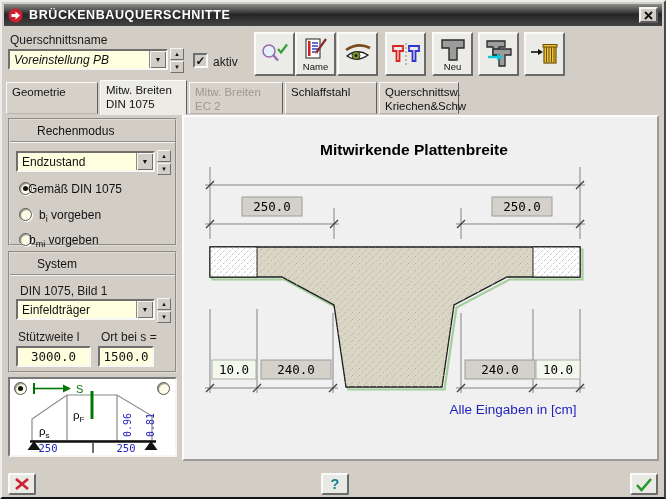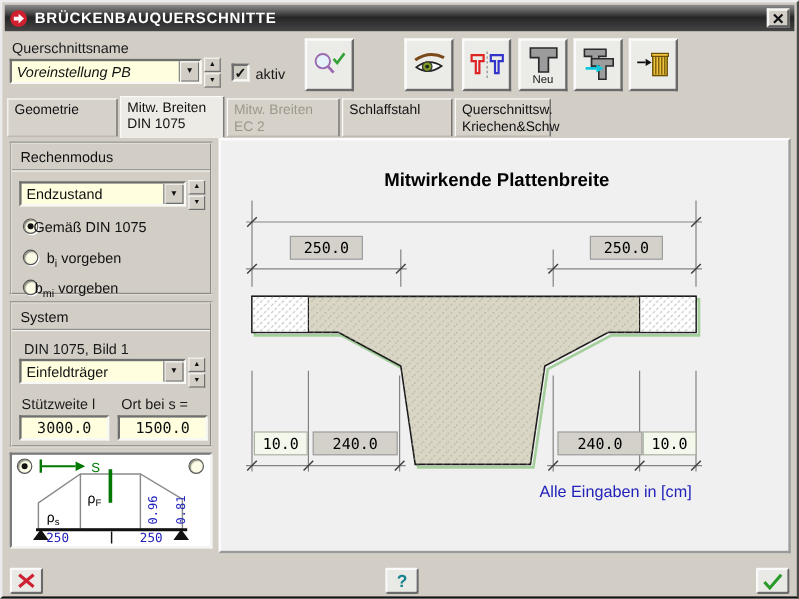--- a/index.html
+++ b/index.html
@@ -47,21 +47,21 @@
          font-size:11.5px; line-height:1.25; padding:2px 4px 0 5px; height:32px; top:80px; }
   .tab.active { background:#edebe5; top:78px; height:35px; border-bottom-color:#edebe5; z-index:3; }
   .tab.disabled { color:#9c988e; }
 
   
   .leftpanel { position:absolute; left:2px; top:113px; width:178px; height:346px; background:#d2cec6; }
   .mainpanel { position:absolute; left:180px; top:113px; width:477px; height:346px; background:#f0f0f0;
                border:2px solid; border-color:#fdfdfd #9a9a9a #9a9a9a #fdfdfd; }
 
   .groupbox { position:absolute; left:4px; width:169px; border:2px groove #e0ddd5; background:#d2cec6; }
-  .grouphead { font-size:12px; padding:4px 0 3px 7px; }
+  .grouphead { font-size:12px; padding:4px 0 3px 7px;margin-left:20px; }
   .groupsep { height:0; border-top:1px solid #8f8f8f; border-bottom:1px solid #f5f5f0; }
 
   .radio { position:absolute; width:13px; height:13px; border-radius:50%; background:#fbfbe6;
            border:1px solid #555; box-shadow:inset 1px 1px 1px rgba(0,0,0,.45), 1px 1px 0 #fff; }
   .radio.checked::after { content:""; position:absolute; left:3px; top:3px; width:5px; height:5px;
            border-radius:50%; background:#111; }
   .rlabel { position:absolute; font-size:12px; }
   .rlabel sub { font-size:9px; }
 
   .numfield { position:absolute; height:21px; background:#ffffdf;
@@ -109,20 +109,35 @@
   </div>
   <div class="checkbox" style="left:191px; top:51px;">✓</div>
   <div class="lbl" style="left:211px; top:53px;">aktiv</div>
 
   <div class="toolbtn" style="left:252px;">
     <svg width="30" height="28">
       <circle cx="9" cy="11" r="6" fill="#e6f2fa" stroke="#9a6ab0" stroke-width="1.6"></circle>
       <line x1="13.5" y1="15.5" x2="18" y2="20.5" stroke="#9a6ab0" stroke-width="2.4"></line>
       <path d="M18,9 l3,3.5 l6,-8" stroke="#35a035" stroke-width="2.2" fill="none"></path>
     </svg>
+  </div>
+  <div class="toolbtn" style="left:293px;">
+    <svg width="28" height="24">
+      <rect x="4" y="2" width="14" height="19" fill="#fff" stroke="#222"></rect>
+      <rect x="6" y="4" width="2.5" height="15" fill="#cc2222"></rect>
+      <g stroke="#2233bb" stroke-width="1.4">
+        <line x1="10" y1="6" x2="16" y2="6"></line>
+          <line x1="10" y1="9" x2="16" y2="9"></line>
+        <line x1="10" y1="12" x2="16" y2="12"></line>
+          <line x1="10" y1="15" x2="16" y2="15"></line>
+      </g>
+      <line x1="24" y1="2" x2="14" y2="16" stroke="#8b2a2a" stroke-width="2.2"></line>
+      <polygon points="13,17.5 16,16.5 13.8,14.8" fill="#e0b080"></polygon>
+    </svg>
+    <span class="cap">Name</span>
   </div>
   <div class="toolbtn" style="left:335px;">
     <svg width="30" height="26">
       <path d="M3,9 Q15,1 27,7" stroke="#7a4a1a" stroke-width="2.6" fill="none"></path>
       <path d="M4,15 Q14,7 25,14 Q14,22 4,15 Z" fill="#fff" stroke="#222" stroke-width="1.4"></path>
       <circle cx="13" cy="14.5" r="4" fill="#7d9c22" stroke="#333"></circle>
       <circle cx="13" cy="14.5" r="1.6" fill="#222"></circle>
     </svg>
   </div>
   <div class="toolbtn" style="left:383px;">
@@ -294,21 +309,21 @@
         <span class="cval">Einfeldträger</span>
         <span class="carr">▼</span>
       </div>
       <div class="spinner" style="left:147px; top:45px;">
         <div class="sb">▲</div>
         <div class="sb">▼</div>
       </div>
       <div class="lbl" style="left:8px; top:77px;">Stützweite l</div>
       <div class="lbl" style="left:91px; top:77px;">Ort bei s =</div>
       <div class="numfield" style="left:6px; top:93px; width:75px;">3000.0</div>
-      <div class="numfield" style="left:88px; top:93px; width:75px;">1500.0</div>
+      <div class="numfield" style="left:88px; top:93px; width:56px;">1500.0</div>
     </div>
 
     <div class="influence">
       <div class="radio checked" style="left:4px; top:3px;"></div>
       <div class="radio" style="left:147px; top:3px;"></div>
       <svg width="164" height="75" viewBox="0 0 164 75">
         <polygon points="22,62 22,40 57,16 107,16 142,37 142,62" fill="#fff" stroke="#8a8a8a" stroke-width="1.2"></polygon>
         <line x1="57" y1="16" x2="57" y2="62" stroke="#8a8a8a" stroke-width="1.2"></line>
         <line x1="107" y1="16" x2="107" y2="62" stroke="#8a8a8a" stroke-width="1.2"></line>
         <line x1="20" y1="62.5" x2="146" y2="62.5" stroke="#111" stroke-width="2.4"></line>

